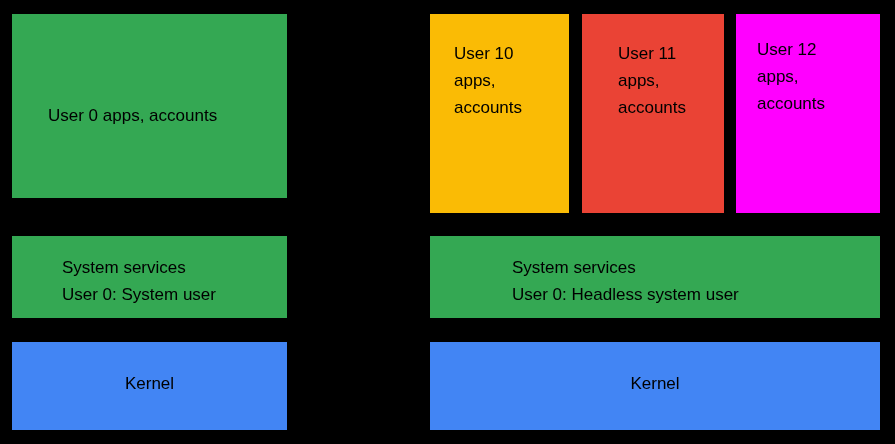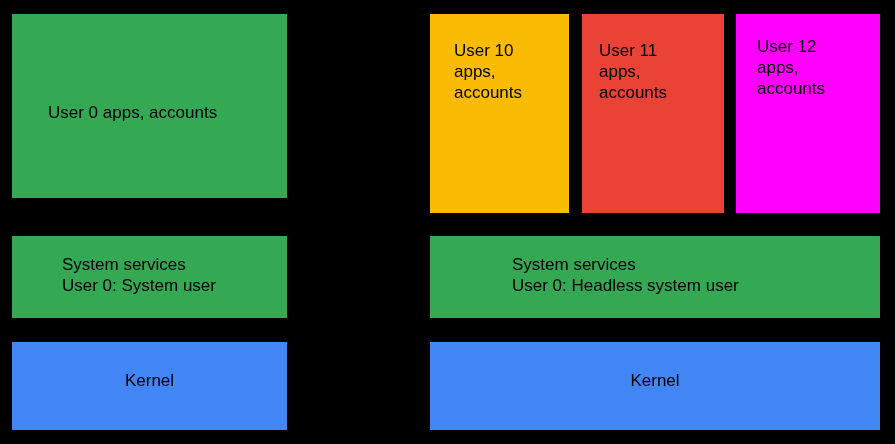--- a/index.html
+++ b/index.html
@@ -18,21 +18,21 @@
     width: 895px;
     height: 444px;
     background: #000000;
   }
   .box {
     position: absolute;
     box-sizing: border-box;
     color: #000000;
     font-family: "Liberation Sans", sans-serif;
     font-size: 17px;
-    line-height: 21px;
+    line-height: 27px;
     white-space: pre-line;
     overflow: hidden;
   }
   
   .box-user0-apps {
     left: 12px;
     top: 14px;
     width: 275px;
     height: 184px;
     background: #34A853;
@@ -66,21 +66,21 @@
     background: #FABB05;
     padding-left: 24px;
     padding-top: 26px;
   }
   .box-user11-apps {
     left: 582px;
     top: 14px;
     width: 142px;
     height: 199px;
     background: #EA4335;
-    padding-left: 17px;
+    padding-left: 36px;
     padding-top: 26px;
   }
   .box-user12-apps {
     left: 736px;
     top: 14px;
     width: 144px;
     height: 199px;
     background: #FF00FF;
     padding-left: 21px;
     padding-top: 22px;

